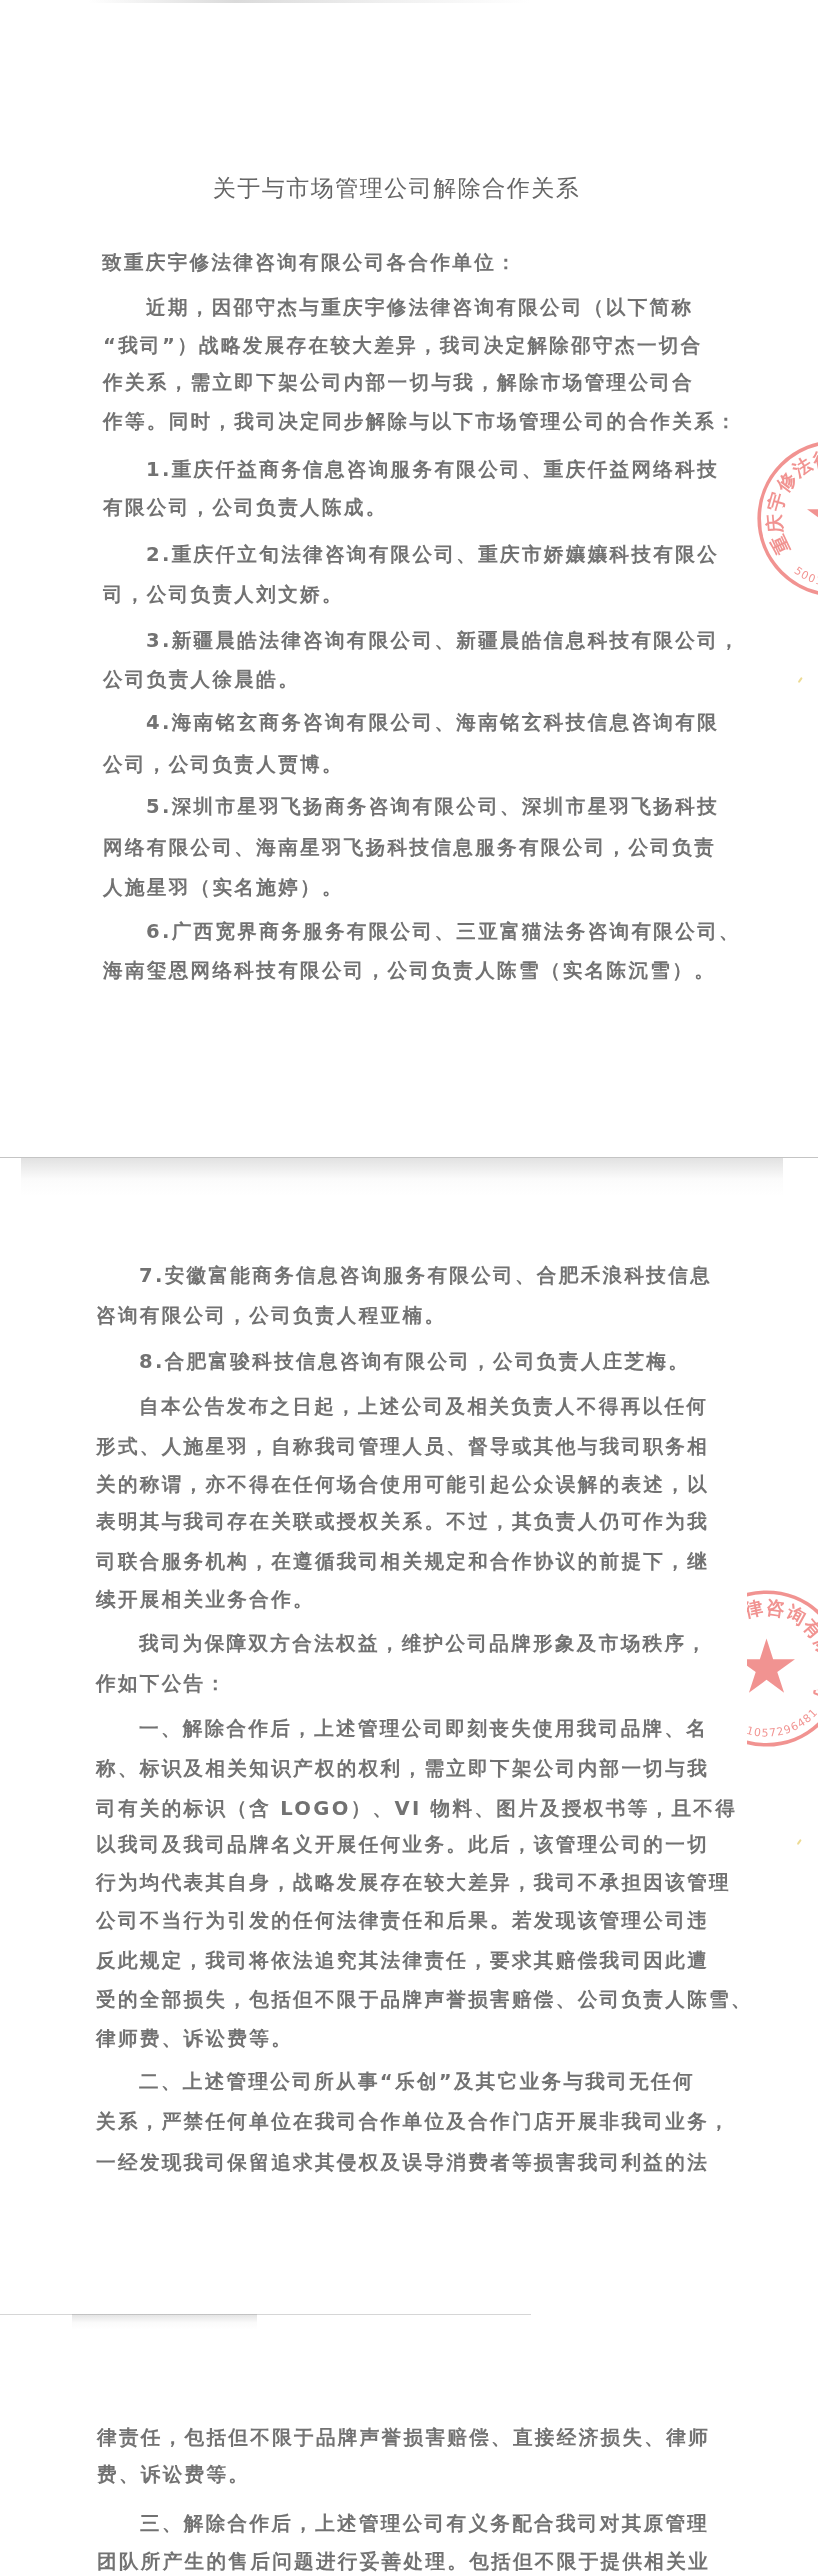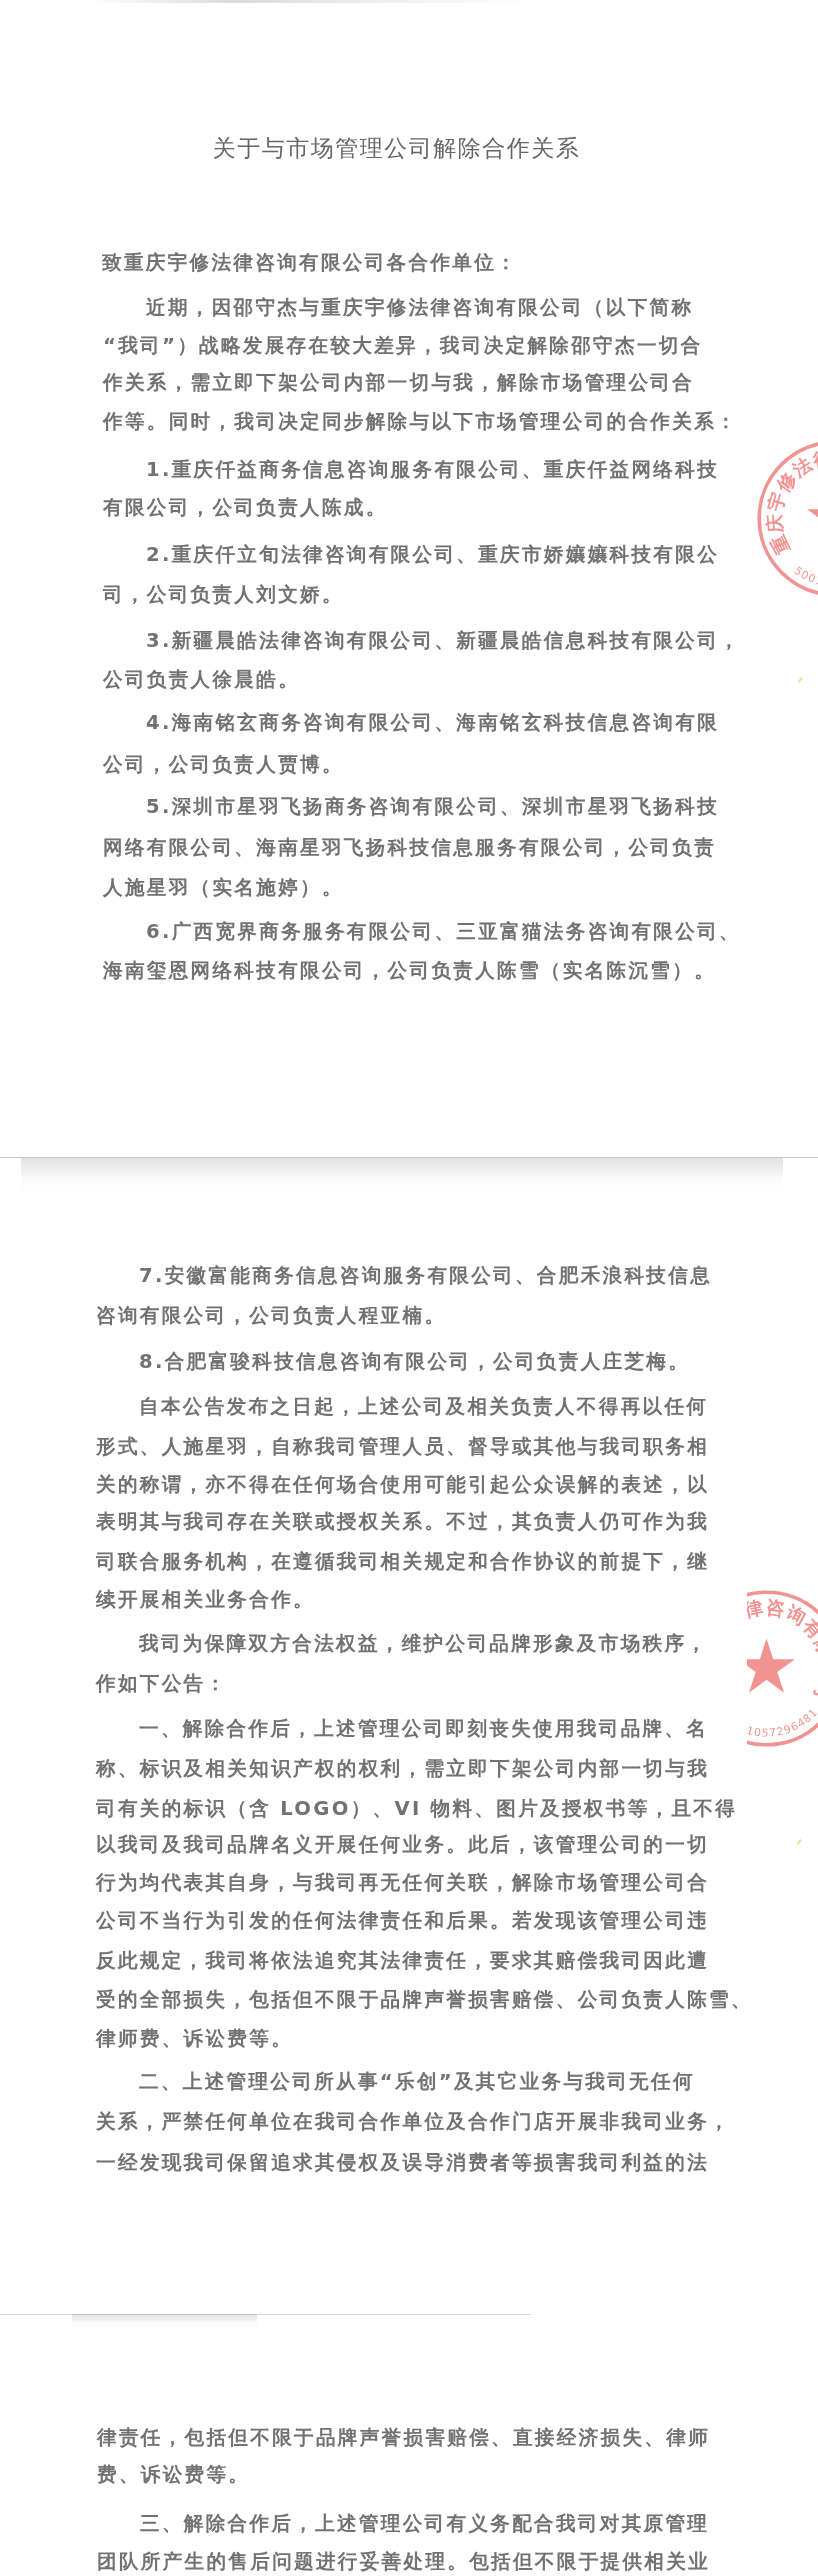--- a/index.html
+++ b/index.html
@@ -10,20 +10,21 @@
   }
   .ln {
     position: absolute; white-space: nowrap;
     font-size: 19.6px; line-height: 26px; height: 26px;
     letter-spacing: 2.3px; color: #727272; font-weight: bold;
   }
   .title {
     position: absolute; left: 0; width: 793px; text-align: center;
     font-size: 23px; line-height: 26px; height: 26px; color: #666666;
     white-space: nowrap;
+    margin-top: 40px;
   }
   .title.t1 { letter-spacing: 1.5px; }
   .title.t2 { letter-spacing: 0.8px; }
   .page-edge {
     position: absolute; left: 0; height: 1px; background: #c4c4c4;
   }
   .page-shadow {
     position: absolute; left: 20.6px;
     background: linear-gradient(to bottom, rgba(120,120,120,0.22), rgba(200,200,200,0.08) 55%, rgba(255,255,255,0));
   }
@@ -118,21 +119,21 @@
   </div>
   <div>
     <div class="ln" style="top:1631px;left:139px">我司为保障双方合法权益，维护公司品牌形象及市场秩序，</div>
     <div class="ln" style="top:1671px;left:96px">作如下公告：</div>
   </div>
   <div>
     <div class="ln" style="top:1716px;left:139px">一、解除合作后，上述管理公司即刻丧失使用我司品牌、名</div>
     <div class="ln" style="top:1756px;left:96px">称、标识及相关知识产权的权利，需立即下架公司内部一切与我</div>
     <div class="ln" style="top:1796px;left:96px">司有关的标识（含 LOGO）、VI 物料、图片及授权书等，且不得</div>
     <div class="ln" style="top:1832px;left:96px">以我司及我司品牌名义开展任何业务。此后，该管理公司的一切</div>
-    <div class="ln" style="top:1870px;left:96px">行为均代表其自身，与我司再无任何关联，解除市场管理公司合</div>
+    <div class="ln" style="top:1870px;left:96px">行为均代表其自身，战略发展存在较大差异，我司不承担因该管理</div>
     <div class="ln" style="top:1908px;left:96px">公司不当行为引发的任何法律责任和后果。若发现该管理公司违</div>
     <div class="ln" style="top:1948px;left:96px">反此规定，我司将依法追究其法律责任，要求其赔偿我司因此遭</div>
     <div class="ln" style="top:1987px;left:96px">受的全部损失，包括但不限于品牌声誉损害赔偿、公司负责人陈雪、</div>
     <div class="ln" style="top:2026px;left:96px">律师费、诉讼费等。</div>
   </div>
   <div>
     <div class="ln" style="top:2069px;left:139px">二、上述管理公司所从事“乐创”及其它业务与我司无任何</div>
     <div class="ln" style="top:2109px;left:96px">关系，严禁任何单位在我司合作单位及合作门店开展非我司业务，</div>
     <div class="ln" style="top:2150px;left:96px">一经发现我司保留追求其侵权及误导消费者等损害我司利益的法</div>
   </div>

